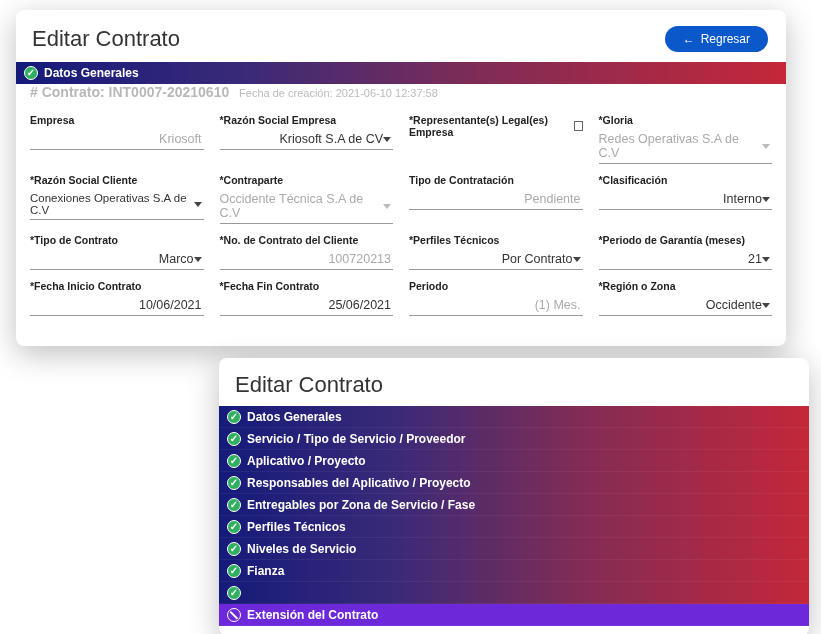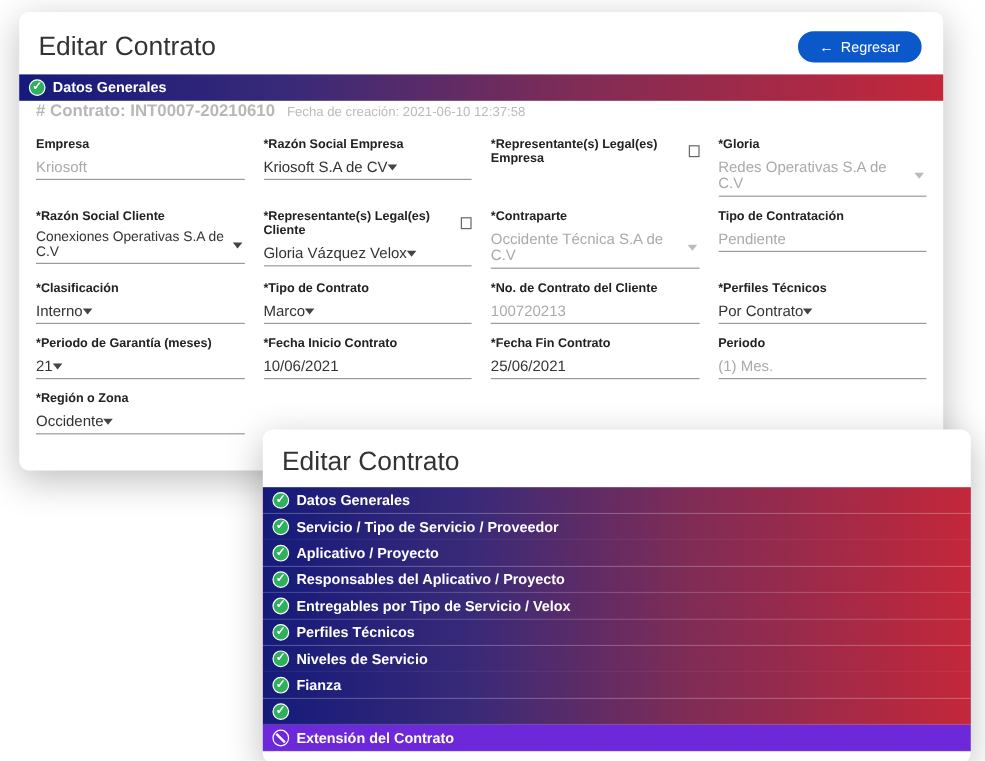--- a/index.html
+++ b/index.html
@@ -120,21 +120,21 @@
     width: 10px; height: 10px;
     border: 1px solid #666;
     display: inline-block;
   }
   .val {
     font-size: 12.5px;
     color: #333;
     border-bottom: 1px solid #999;
     padding: 4px 2px 3px 0;
     display: flex;
-    justify-content: flex-start;
+    justify-content: flex-end;
     align-items: center;
     min-height: 22px;
   }
   .val.disabled { color: #aaa; }
   .caret {
     width: 0; height: 0;
     border-left: 4px solid transparent;
     border-right: 4px solid transparent;
     border-top: 5px solid #444;
   }
@@ -197,30 +197,20 @@
     </div>
 
     <div class="form-field">
       <span class="lbl">*Razón Social Cliente</span>
       <div class="val">
         <span style="font-size:11.5px">Conexiones Operativas S.A de C.V</span>
         <span class="caret"></span>
       </div>
     </div>
     <div class="form-field">
-      <span class="lbl">
-        <span>*Representante(s) Legal(es) Cliente</span>
-        <span class="cb"></span>
-      </span>
-      <div class="val">
-        <span>Gloria Vázquez Velox</span>
-        <span class="caret"></span>
-      </div>
-    </div>
-    <div class="form-field">
       <span class="lbl">*Contraparte</span>
       <div class="val disabled">
         <span>Occidente Técnica S.A de C.V</span>
         <span class="caret light"></span>
       </div>
     </div>
     <div class="form-field">
       <span class="lbl">Tipo de Contratación</span>
       <div class="val disabled">
         <span>Pendiente</span>
@@ -308,21 +298,21 @@
       <div class="section-bar">
         <span class="check-icon">✓</span>
         <span>Aplicativo / Proyecto</span>
       </div>
       <div class="section-bar">
         <span class="check-icon">✓</span>
         <span>Responsables del Aplicativo / Proyecto</span>
       </div>
       <div class="section-bar">
         <span class="check-icon">✓</span>
-        <span>Entregables por Tipo de Servicio / Velox</span>
+        <span>Entregables por Zona de Servicio / Fase</span>
       </div>
       <div class="section-bar">
         <span class="check-icon">✓</span>
         <span>Perfiles Técnicos</span>
       </div>
       <div class="section-bar">
         <span class="check-icon">✓</span>
         <span>Niveles de Servicio</span>
       </div>
       <div class="section-bar">

